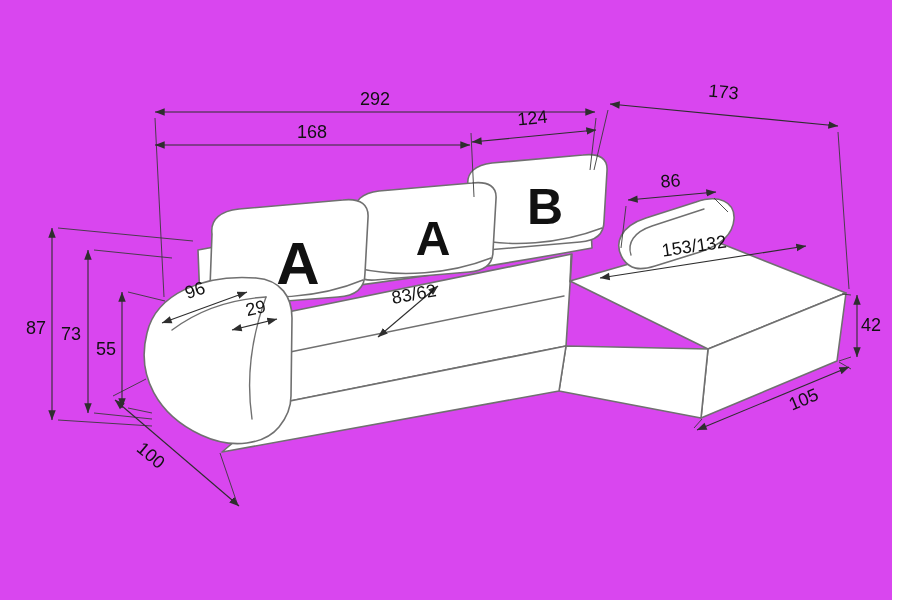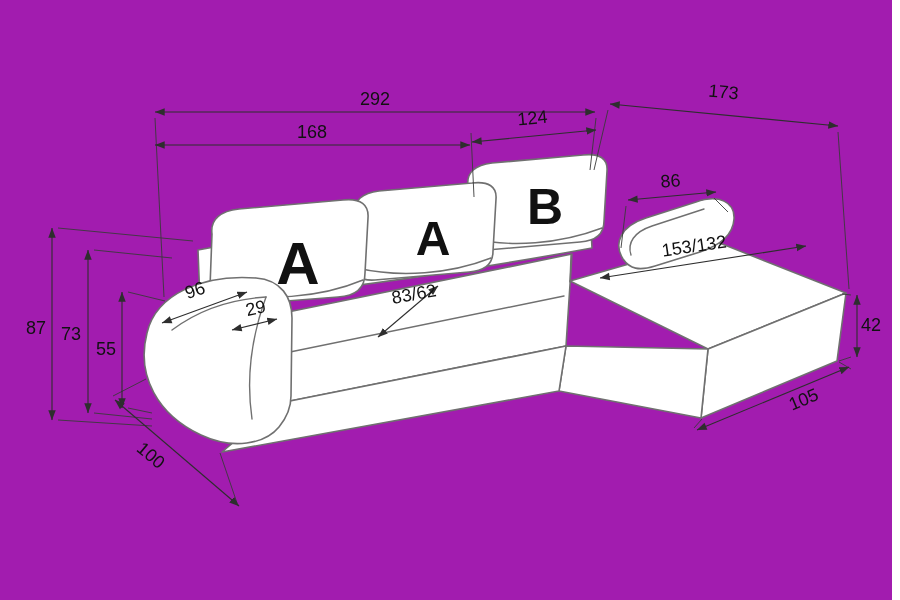--- a/index.html
+++ b/index.html
@@ -4,21 +4,21 @@
 <style>
   html, body {
     margin: 0;
     padding: 0;
     background: #ffffff;
   }
   .canvas {
     position: relative;
     width: 892px;
     height: 600px;
-    background: #a21caf;
+    background: #d946ef;
     overflow: hidden;
     font-family: "Liberation Sans", sans-serif;
   }
   svg { display: block; }
   .sofa-line   { stroke: #707070; stroke-width: 1.6; fill: #ffffff; stroke-linejoin: round; stroke-linecap: round; }
   .sofa-open   { stroke: #707070; stroke-width: 1.4; fill: none; stroke-linejoin: round; stroke-linecap: round; }
   .dim-line    { stroke: #2e2e2e; stroke-width: 1.1; fill: none; }
   .ext-line    { stroke: #3a3a3a; stroke-width: 0.9; fill: none; }
   .dim-text    { fill: #111111; font-size: 18px; font-family: "Liberation Sans", sans-serif; }
   .cushion-letter { fill: #111111; font-weight: bold; font-family: "Liberation Sans", sans-serif; }

